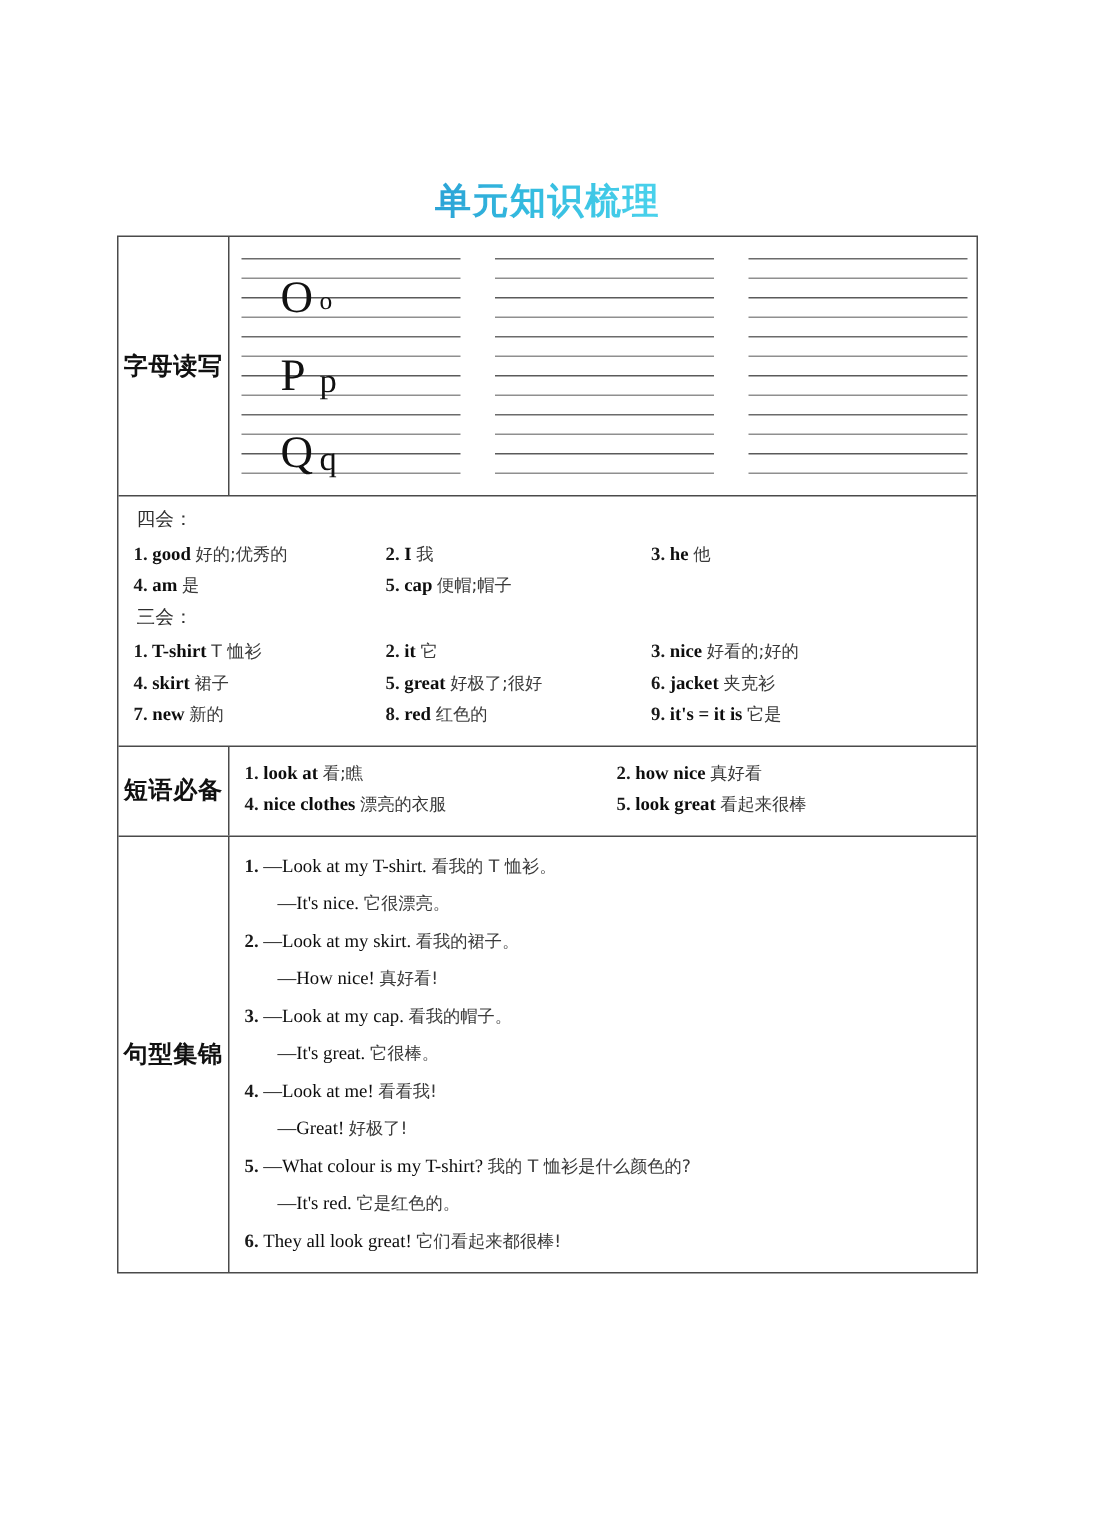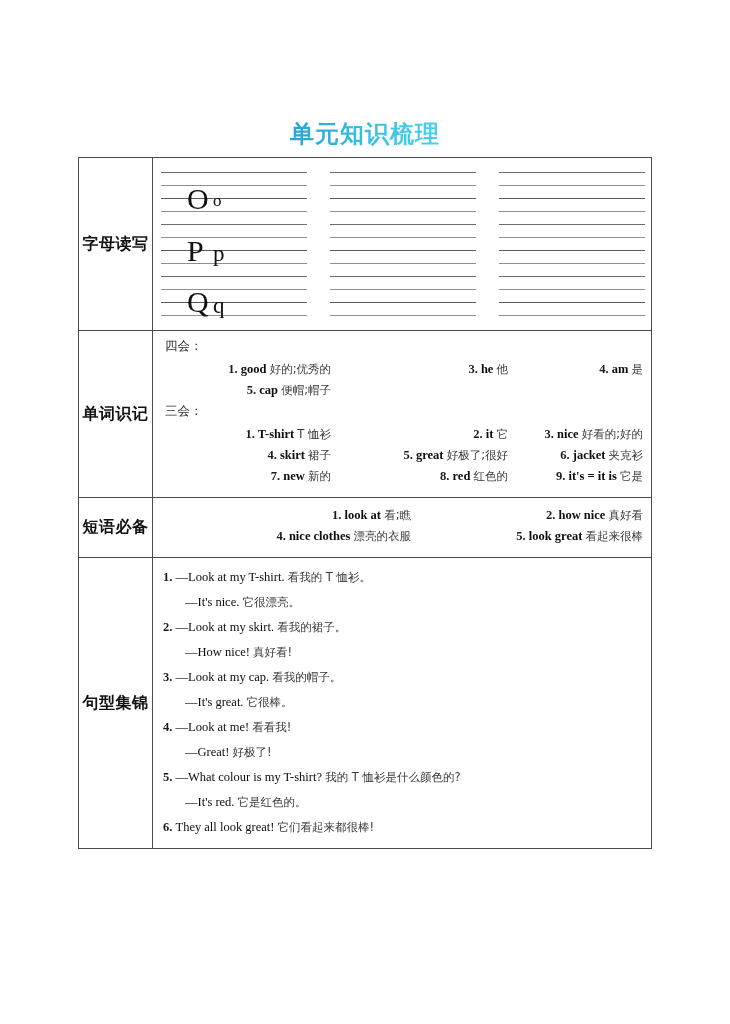--- a/index.html
+++ b/index.html
@@ -138,21 +138,20 @@
   
   .sub-head {
     font-family: Liberation Serif, serif;
     font-size: 12.5px;
     color: #2e2e2e;
     margin: 0 0 4px 2px;
   }
   .grid3, .grid2 {
     display: grid;
     margin-bottom: 2px;
-    text-align: right;
   }
   .grid3 { grid-template-columns: 168px 177px 1fr; }
   .grid2 { grid-template-columns: 248px 1fr; }
 
   .item {
     font-size: 12.5px;
     line-height: 20px;
     white-space: nowrap;
     padding-bottom: 1px;
   }
@@ -266,25 +265,25 @@
                 <div class="hw-line l2"></div>
                 <div class="hw-line l3"></div>
                 <div class="hw-line l4"></div>
               </div>
             </div>
         </div>
       </div>
     </div>
 
     <div class="row">
-      <div class="label-cell">单词识记</div>
       <div class="content-cell" id="words-content">
           <div class="sub-head">四会：</div>
           <div class="grid3">
             <div class="item"><span class="num">1. </span><span class="en">good </span><span class="cn">好的;优秀的</span></div>
+            <div class="item"><span class="num">2. </span><span class="en">I </span><span class="cn">我</span></div>
             <div class="item"><span class="num">3. </span><span class="en">he </span><span class="cn">他</span></div>
             <div class="item"><span class="num">4. </span><span class="en">am </span><span class="cn">是</span></div>
             <div class="item"><span class="num">5. </span><span class="en">cap </span><span class="cn">便帽;帽子</span></div>
           </div>
           <div class="sub-head">三会：</div>
           <div class="grid3">
             <div class="item"><span class="num">1. </span><span class="en">T-shirt </span><span class="cn">T 恤衫</span></div>
             <div class="item"><span class="num">2. </span><span class="en">it </span><span class="cn">它</span></div>
             <div class="item"><span class="num">3. </span><span class="en">nice </span><span class="cn">好看的;好的</span></div>
             <div class="item"><span class="num">4. </span><span class="en">skirt </span><span class="cn">裙子</span></div>

